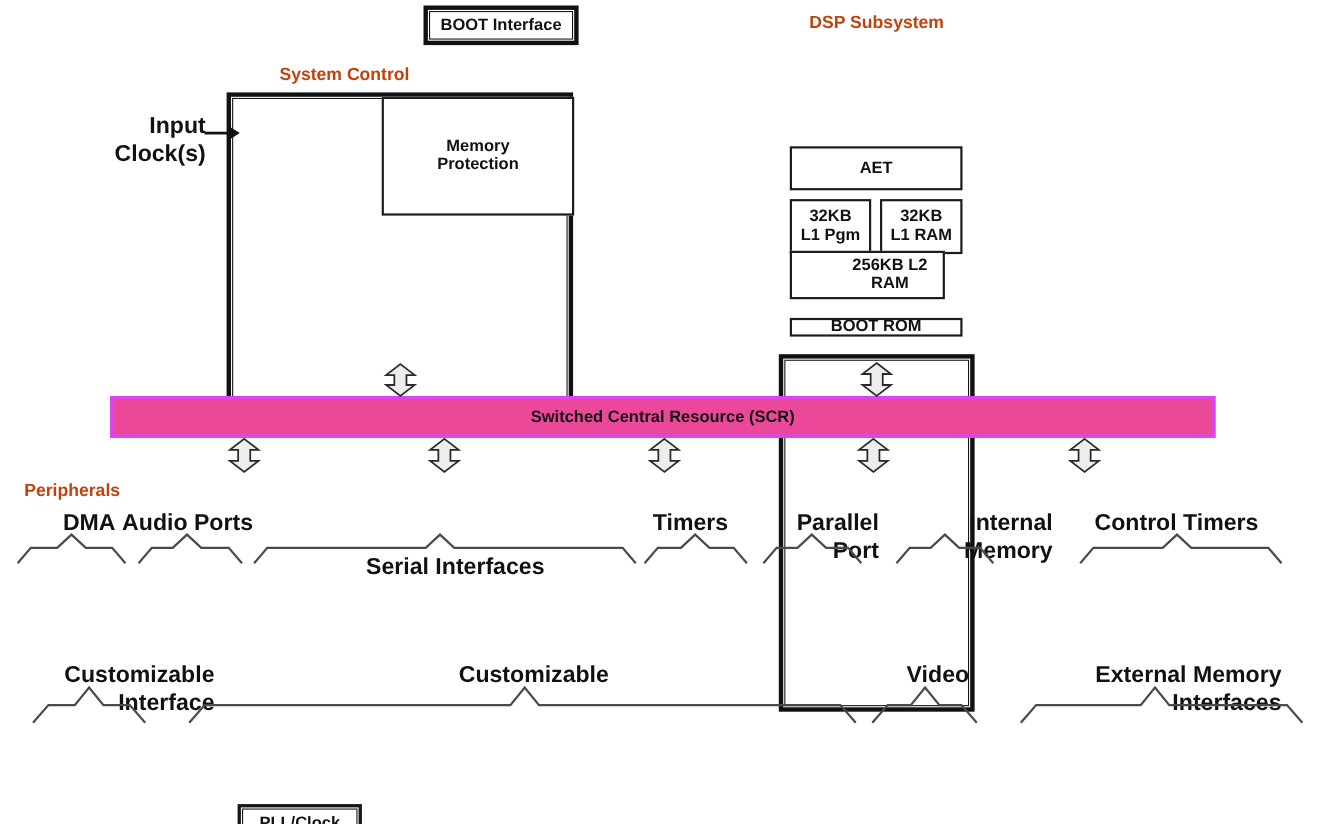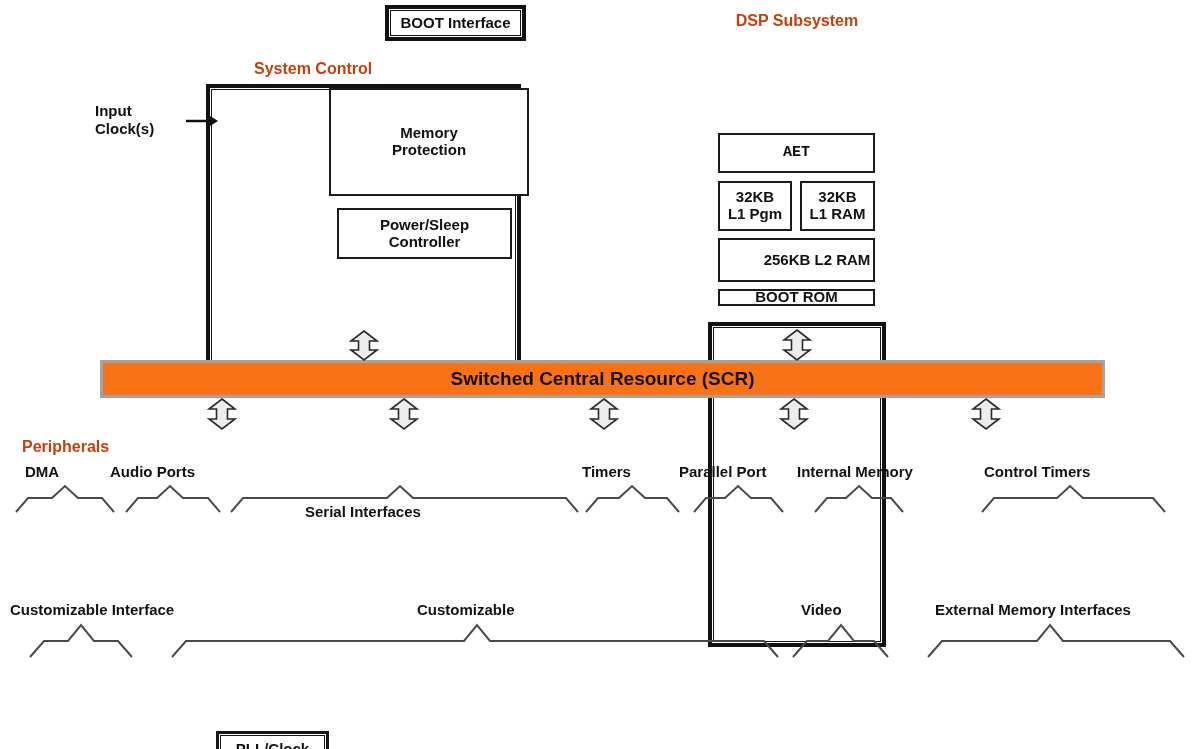--- a/index.html
+++ b/index.html
@@ -7,25 +7,25 @@
           font-family:"Liberation Sans",sans-serif;overflow:hidden;}
   .abs{position:absolute;box-sizing:border-box;}
   .blk{display:flex;align-items:center;justify-content:center;text-align:center;
        white-space:pre-line;background:#fff;color:#111;font-weight:bold;
        font-size:15px;line-height:1.13;}
   .b3{border:3px solid #161616;position:relative;}
   .b4{border:4px solid #111;position:relative;background:#fff;}
   .b3::after,.b4::after{content:"";position:absolute;inset:1px;
        border:1px solid #161616;pointer-events:none;}
   .b2{border:2px solid #1c1c1c;}
-  .lbl{font-weight:bold;font-size:15px;text-align:left;
+  .lbl{font-weight:bold;font-size:21px;text-align:right;
        white-space:pre-line;color:#111;line-height:1.2;}
   .title{font-weight:bold;font-size:16px;color:#c2410c;white-space:nowrap;}
-  .scrbar{border:3px solid #a3a3a3;background:#f97316;display:flex;align-items:center;
-       justify-content:center;font-weight:bold;font-size:19px;color:#111;}
+  .scrbar{border:3px solid #d946ef;background:#ec4899;display:flex;align-items:center;
+       justify-content:center;font-weight:bold;font-size:15px;color:#111;}
   svg{position:absolute;left:0;top:0;pointer-events:none;}
 </style>
 </head>
 <body>
 
 <div id="canvas">
 
   <div class="abs blk b4" style="left:385px;top:5px;width:141px;height:36px;">BOOT Interface</div>
 
   <div class="abs b4" style="left:206px;top:48px;width:315px;height:282px;"></div>
@@ -34,31 +34,29 @@
   <div class="abs b4" style="left:708px;top:4px;width:178px;height:325px;"></div>
   <div class="abs title" style="left:708px;top:12px;width:178px;text-align:center;">DSP Subsystem</div>
 
   <div class="abs lbl" style="left:95px;top:102px;width:92px;">Input
 Clock(s)</div>
 
   <div class="abs blk b3" style="left:216px;top:88px;width:113px;height:71px;">PLL/Clock
 Generator
 w/OSC</div>
 
-  <div class="abs blk b2" style="left:329px;top:88px;width:200px;height:108px;">Memory
+  <div class="abs blk b2" style="left:347px;top:88px;width:175px;height:108px;">Memory
 Protection</div>
-  <div class="abs blk b2" style="left:337px;top:208px;width:175px;height:51px;">Power/Sleep
-Controller</div>
 
-  <div class="abs blk b2" style="left:718px;top:133px;width:157px;height:40px;font-family:Liberation Mono, monospace;">AET</div>
+  <div class="abs blk b2" style="left:718px;top:133px;width:157px;height:40px;">AET</div>
   <div class="abs blk b2" style="left:718px;top:181px;width:74px;height:50px;">32KB
 L1 Pgm</div>
   <div class="abs blk b2" style="left:800px;top:181px;width:75px;height:50px;">32KB
 L1 RAM</div>
-  <div class="abs blk b2" style="left:718px;top:238px;width:157px;height:44px;padding-left:41px;">256KB L2 RAM</div>
+  <div class="abs blk b2" style="left:718px;top:228px;width:141px;height:44px;padding-left:41px;">256KB L2 RAM</div>
   <div class="abs blk b2" style="left:718px;top:289px;width:157px;height:17px;">BOOT ROM</div>
 
   <div class="abs scrbar" style="left:100px;top:360px;width:1005px;height:38px;">Switched Central Resource (SCR)</div>
 
   <div class="abs title" style="left:22px;top:438px;">Peripherals</div>
 
   <div class="abs lbl" style="left:25px;top:463px;width:80px;">DMA</div>
   <div class="abs lbl" style="left:110px;top:463px;width:120px;">Audio Ports</div>
   <div class="abs lbl" style="left:305px;top:463px;width:190px;margin-top:40px;">Serial Interfaces</div>
   <div class="abs lbl" style="left:582px;top:463px;width:80px;">Timers</div>

